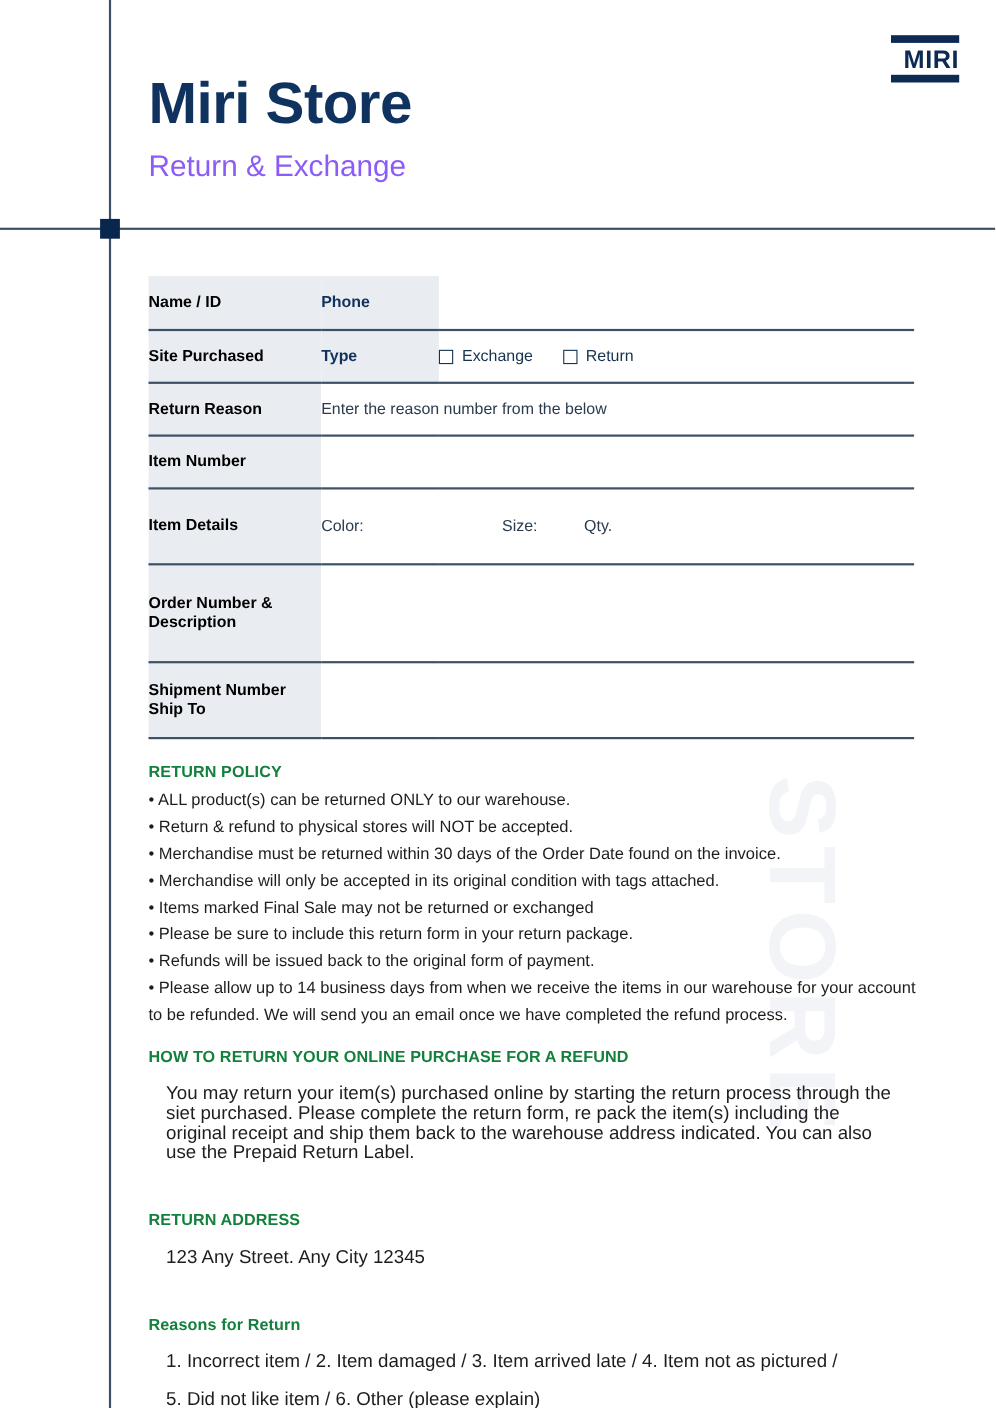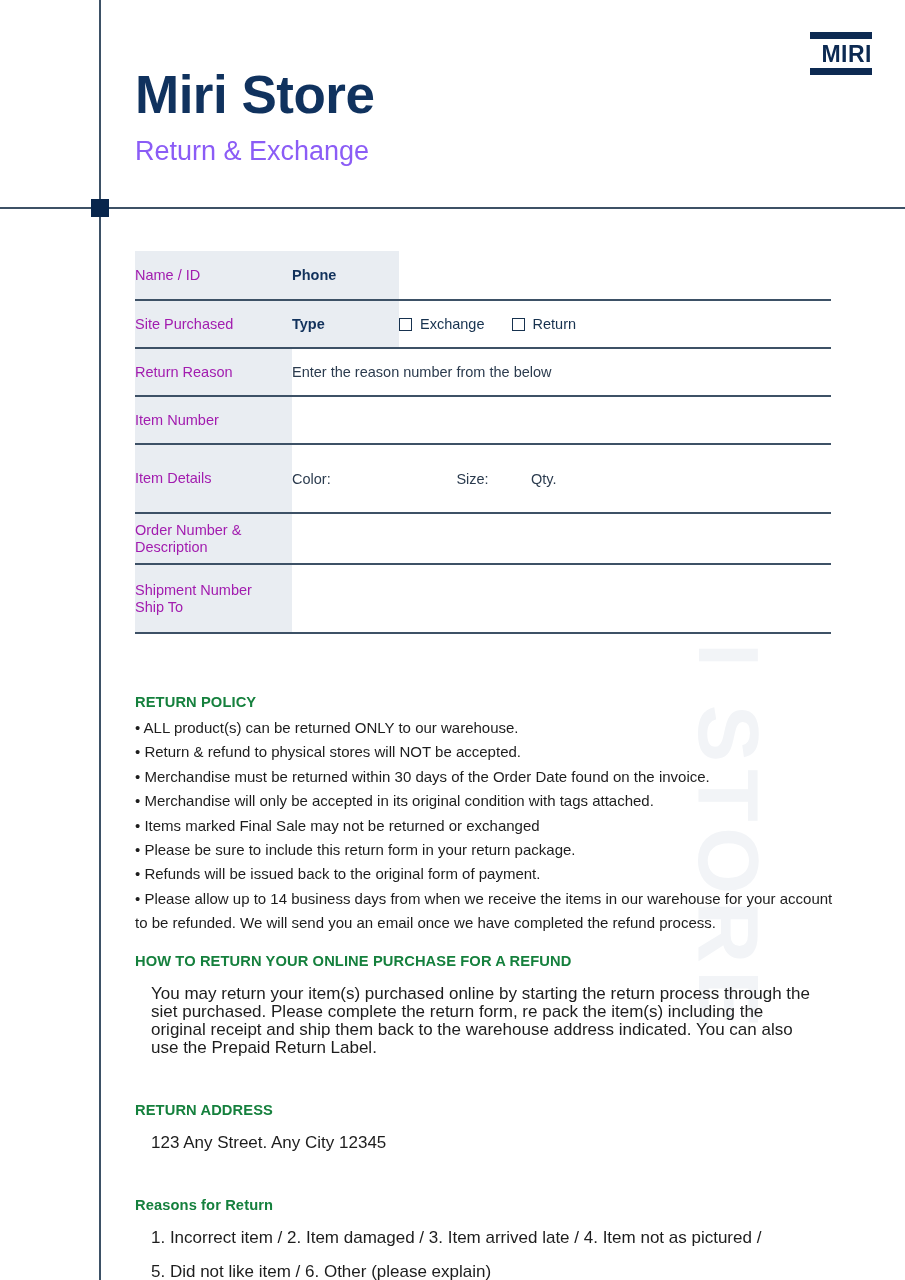--- a/index.html
+++ b/index.html
@@ -118,23 +118,23 @@
   .form-table tr {
     border-bottom: 2px solid #3d5166;
   }
   .form-table td {
     vertical-align: middle;
     padding: 0;
   }
   .cell-label {
     width: 157px;
     background: #e9edf2;
-    color: #a21caf;
-    font-size: 14.5px;
-    font-weight: 400;
+    color: #000000;
+    font-size: 14.5px;
+    font-weight: 700;
     padding: 0 0 0 12px;
     line-height: 17px;
   }
   .cell-label .sub {
     display: block;
   }
   .cell-value {
     background: #ffffff;
     color: #2b3b4e;
     font-size: 14.5px;
@@ -151,21 +151,21 @@
   .cell-choices {
     background: #ffffff;
     padding: 0 0 0 12px;
   }
 
   .r1 { height: 49px; }
   .r2 { height: 48px; padding-left: 28px; }
   .r3 { height: 48px; }
   .r4 { height: 48px; }
   .r5 { height: 69px; }
-  .r6 { height: 51px; }
+  .r6 { height: 89px; }
   .r7 { height: 69px; }
 
   .checkbox-group {
     display: flex;
     align-items: center;
     gap: 27px;
   }
   .checkbox-item {
     display: flex;
     align-items: center;

